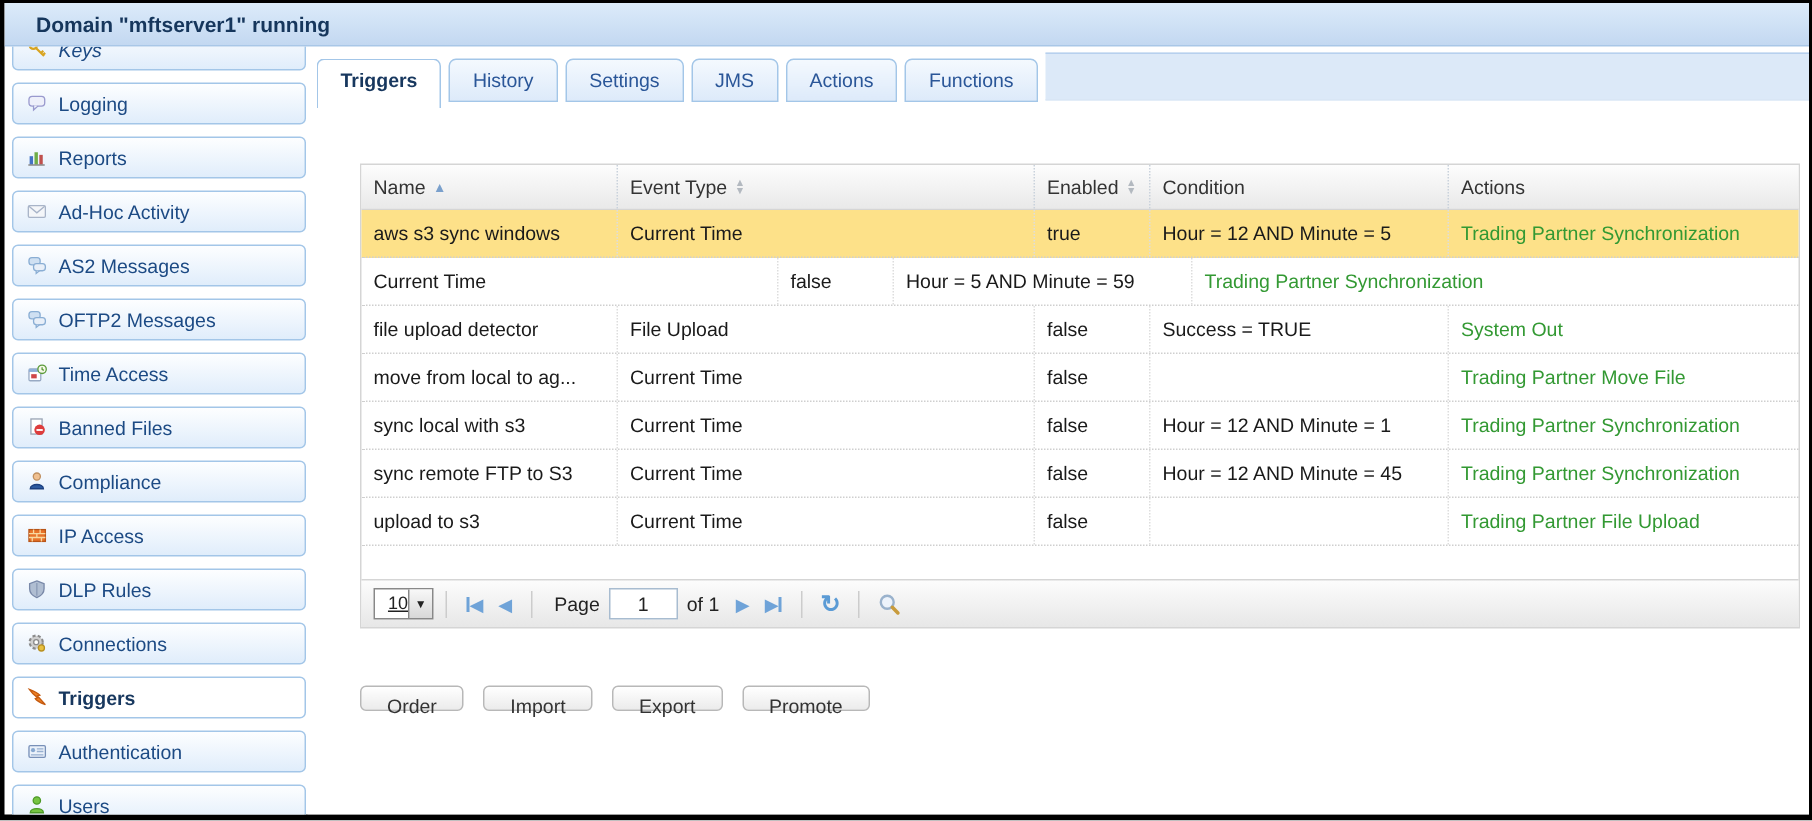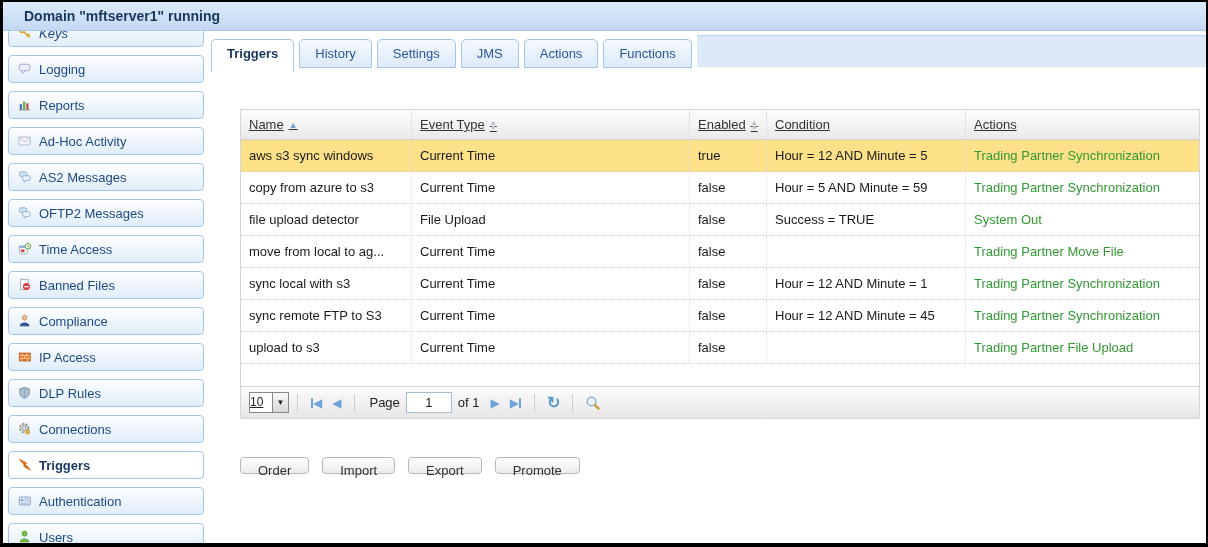--- a/index.html
+++ b/index.html
@@ -35,42 +35,42 @@
   .tab { margin-top:4px; height:29px; padding:0 15px; margin-right:5px; line-height:28px;
          border:1px solid #a3c6e8; border-radius:5px 5px 0 0;
          background: linear-gradient(#f4f9fe, #ddeafa); color:#2a5698; cursor:pointer; white-space:nowrap; }
   .tab.active { height:33px; background:#fff; border-bottom:none; font-weight:bold; color:#17375e; z-index:2; }
   .tab-filler { flex:1; height:32px; background:#dce9f8;
                 border-top:1px solid #b7d0ee; border-bottom:1px solid #d9e6f5; }
 
   
   .grid { position:absolute; left:35px; top:78px; width:960px; border:1px solid #d5d5d5; background:#fff; }
   .grid-header { display:flex; height:30px; background:linear-gradient(#fdfdfd,#e9e9e9);
-                 border-bottom:1px solid #d5d5d5; color:#333;text-decoration:underline; }
+                 border-bottom:1px solid #d5d5d5; color:#333; }
   .gh-cell { display:flex; align-items:center; gap:5px; padding-left:8px;
              border-right:1px dotted #c9d2dc; cursor:pointer; }
   .gh-cell:last-child { border-right:none; }
   .c-name{width:171px} .c-event{width:278px} .c-enabled{width:77px} .c-cond{width:199px} .c-actions{flex:1}
   .sort-asc { font-size:9px; color:#7aa0cc; }
   .sort-both { display:flex; flex-direction:column; line-height:5px; }
   .sort-both span { font-size:7px; color:#b3b9c0; }
   .grid-row { display:flex; height:32px; align-items:stretch; border-bottom:1px dotted #cfcfcf; cursor:pointer; }
   .grid-row .cell { display:flex; align-items:center; padding-left:8px;
                     border-right:1px dotted #dddddd; overflow:hidden; white-space:nowrap; }
   .grid-row .cell:last-child { border-right:none; }
   .grid-row.selected { background:#fde189;justify-content:space-between; }
   .cell.actions { color:#339933; }
   .grid-spacer { height:22px; }
 
   
   .pager { display:flex; align-items:center; height:32px; border-top:1px solid #d5d5d5;
            background:linear-gradient(#fcfcfc,#e7e7e7); padding:0 8px; color:#222; }
   .vsep { width:1px; height:18px; background:#ccc; margin:0 8px; }
   .pgsize { display:flex; height:21px; border:1px solid #888; background:#fff; cursor:pointer; }
-  .pgsize .val { width:22px; text-align:left; line-height:19px; font-size:12px;text-decoration:underline; }
+  .pgsize .val { width:22px; text-align:right; line-height:19px; font-size:12px;text-decoration:underline; }
   .pgsize .arrow { width:16px; border-left:1px solid #888; background:linear-gradient(#f8f8f8,#d8d8d8);
                    font-size:8px; color:#222; display:flex; align-items:center; justify-content:center; }
   .pg-btn { display:flex; align-items:center; color:#6fa3d8; font-size:12px; margin:0 5px; cursor:pointer; }
   .pg-bar { display:inline-block; width:2px; height:10px; background:#6fa3d8; }
   .page-label, .of-label { margin:0 6px; }
   .page-input { width:46px; height:21px; border:1px solid #a8bcd0; text-align:center; font-size:13px;
                 font-family:"Liberation Sans",sans-serif; color:#222; }
   .pg-refresh { font-size:16px; font-weight:bold; color:#5b9bd5; margin:0 4px; cursor:pointer; }
   .pg-search { margin:0 4px; cursor:pointer; display:flex; }
 
@@ -261,21 +261,20 @@
       </div>
 
       <div class="grid-row selected">
         <div class="cell c-name">aws s3 sync windows</div>
         <div class="cell c-event">Current Time</div>
         <div class="cell c-enabled">true</div>
         <div class="cell c-cond">Hour = 12 AND Minute = 5</div>
         <div class="cell c-actions actions">Trading Partner Synchronization</div>
       </div>
       <div class="grid-row">
-        <div class="cell c-name">copy from azure to s3</div>
         <div class="cell c-event">Current Time</div>
         <div class="cell c-enabled">false</div>
         <div class="cell c-cond">Hour = 5 AND Minute = 59</div>
         <div class="cell c-actions actions">Trading Partner Synchronization</div>
       </div>
       <div class="grid-row">
         <div class="cell c-name">file upload detector</div>
         <div class="cell c-event">File Upload</div>
         <div class="cell c-enabled">false</div>
         <div class="cell c-cond">Success = TRUE</div>

